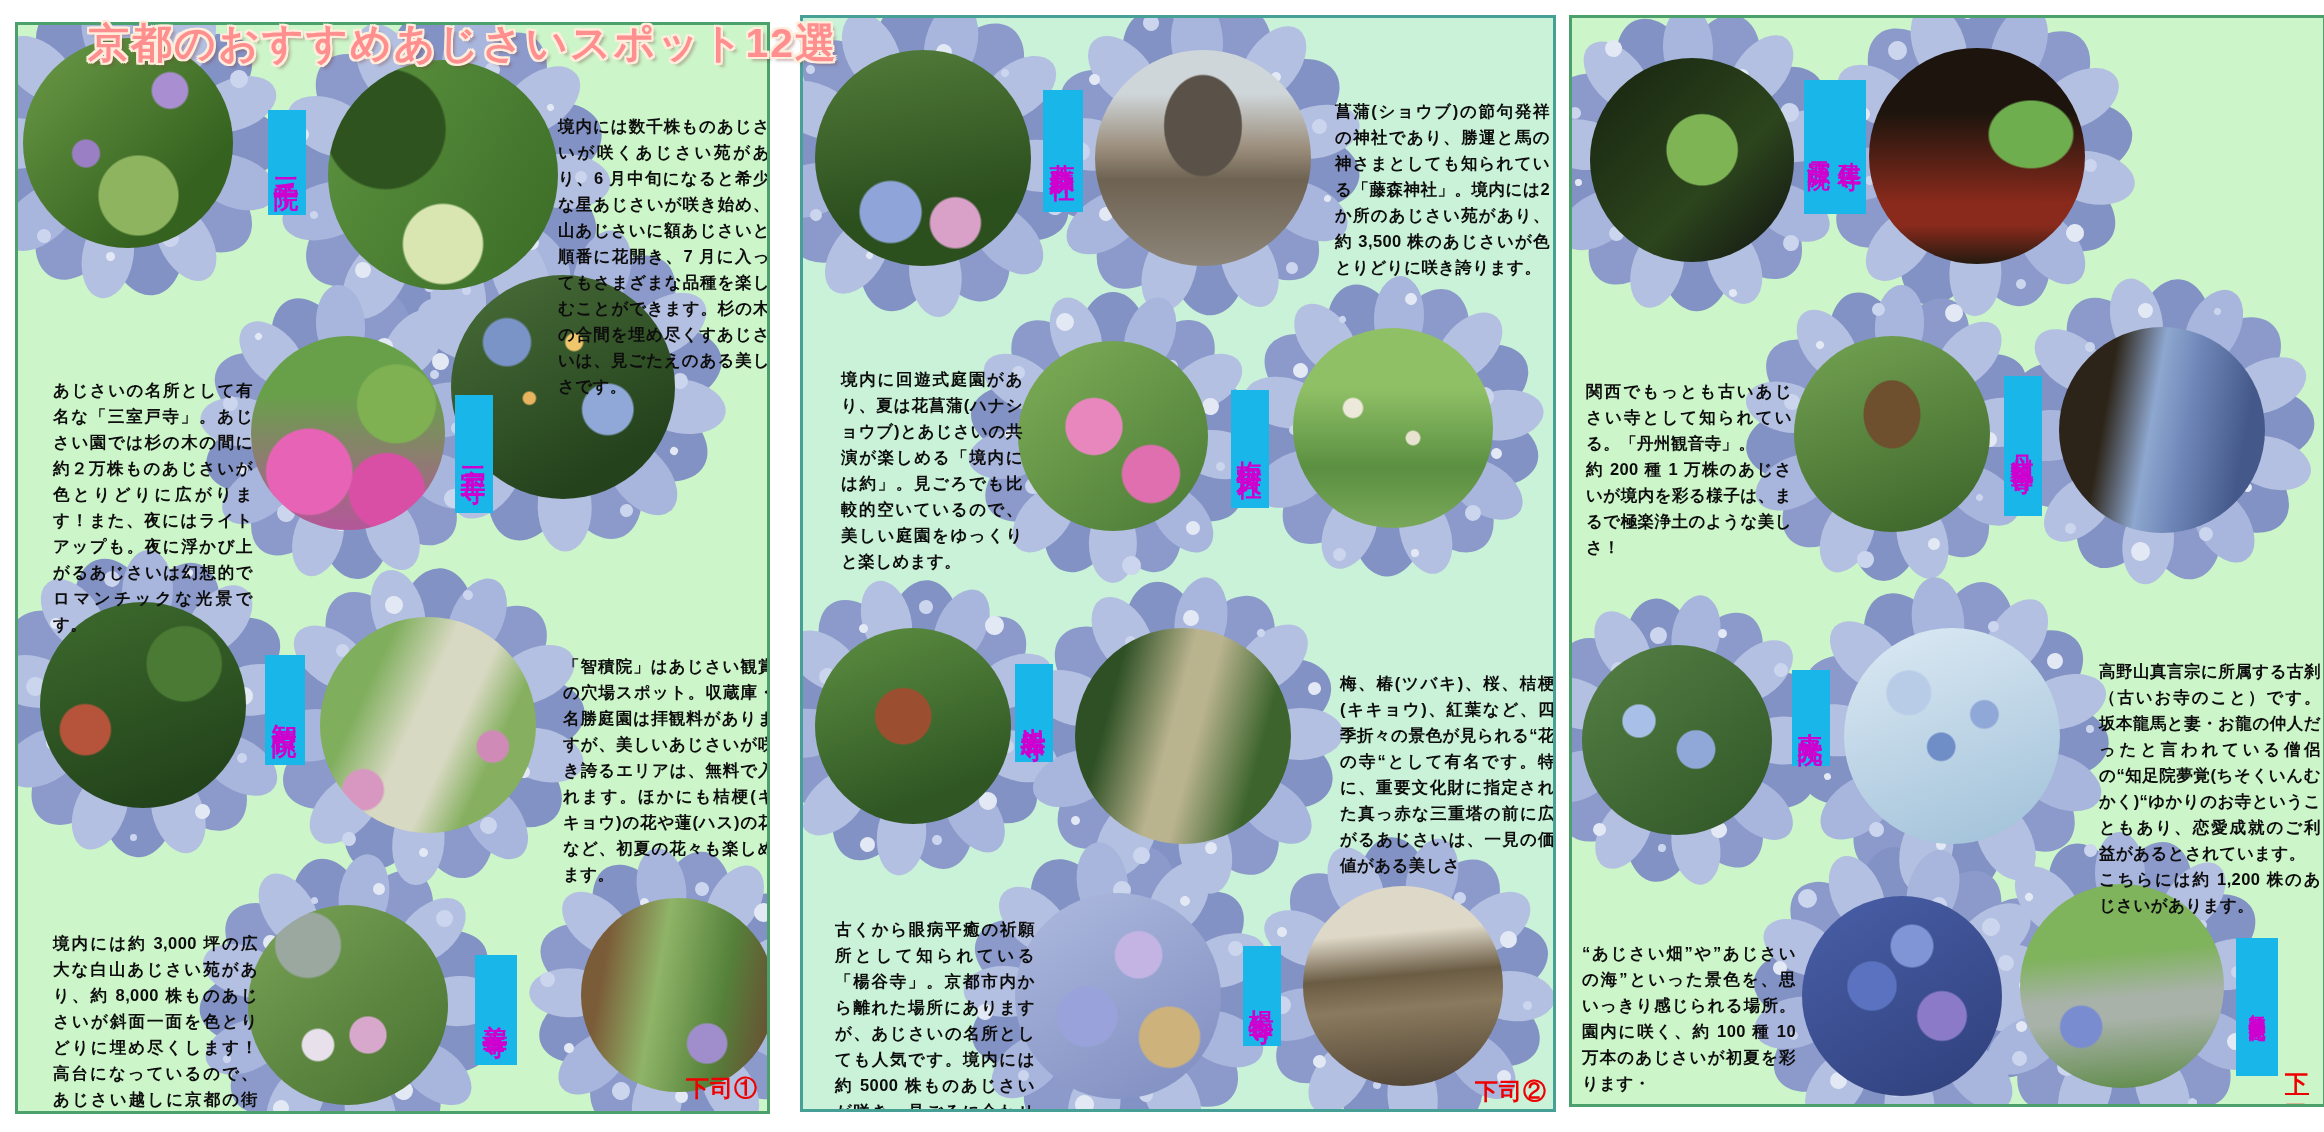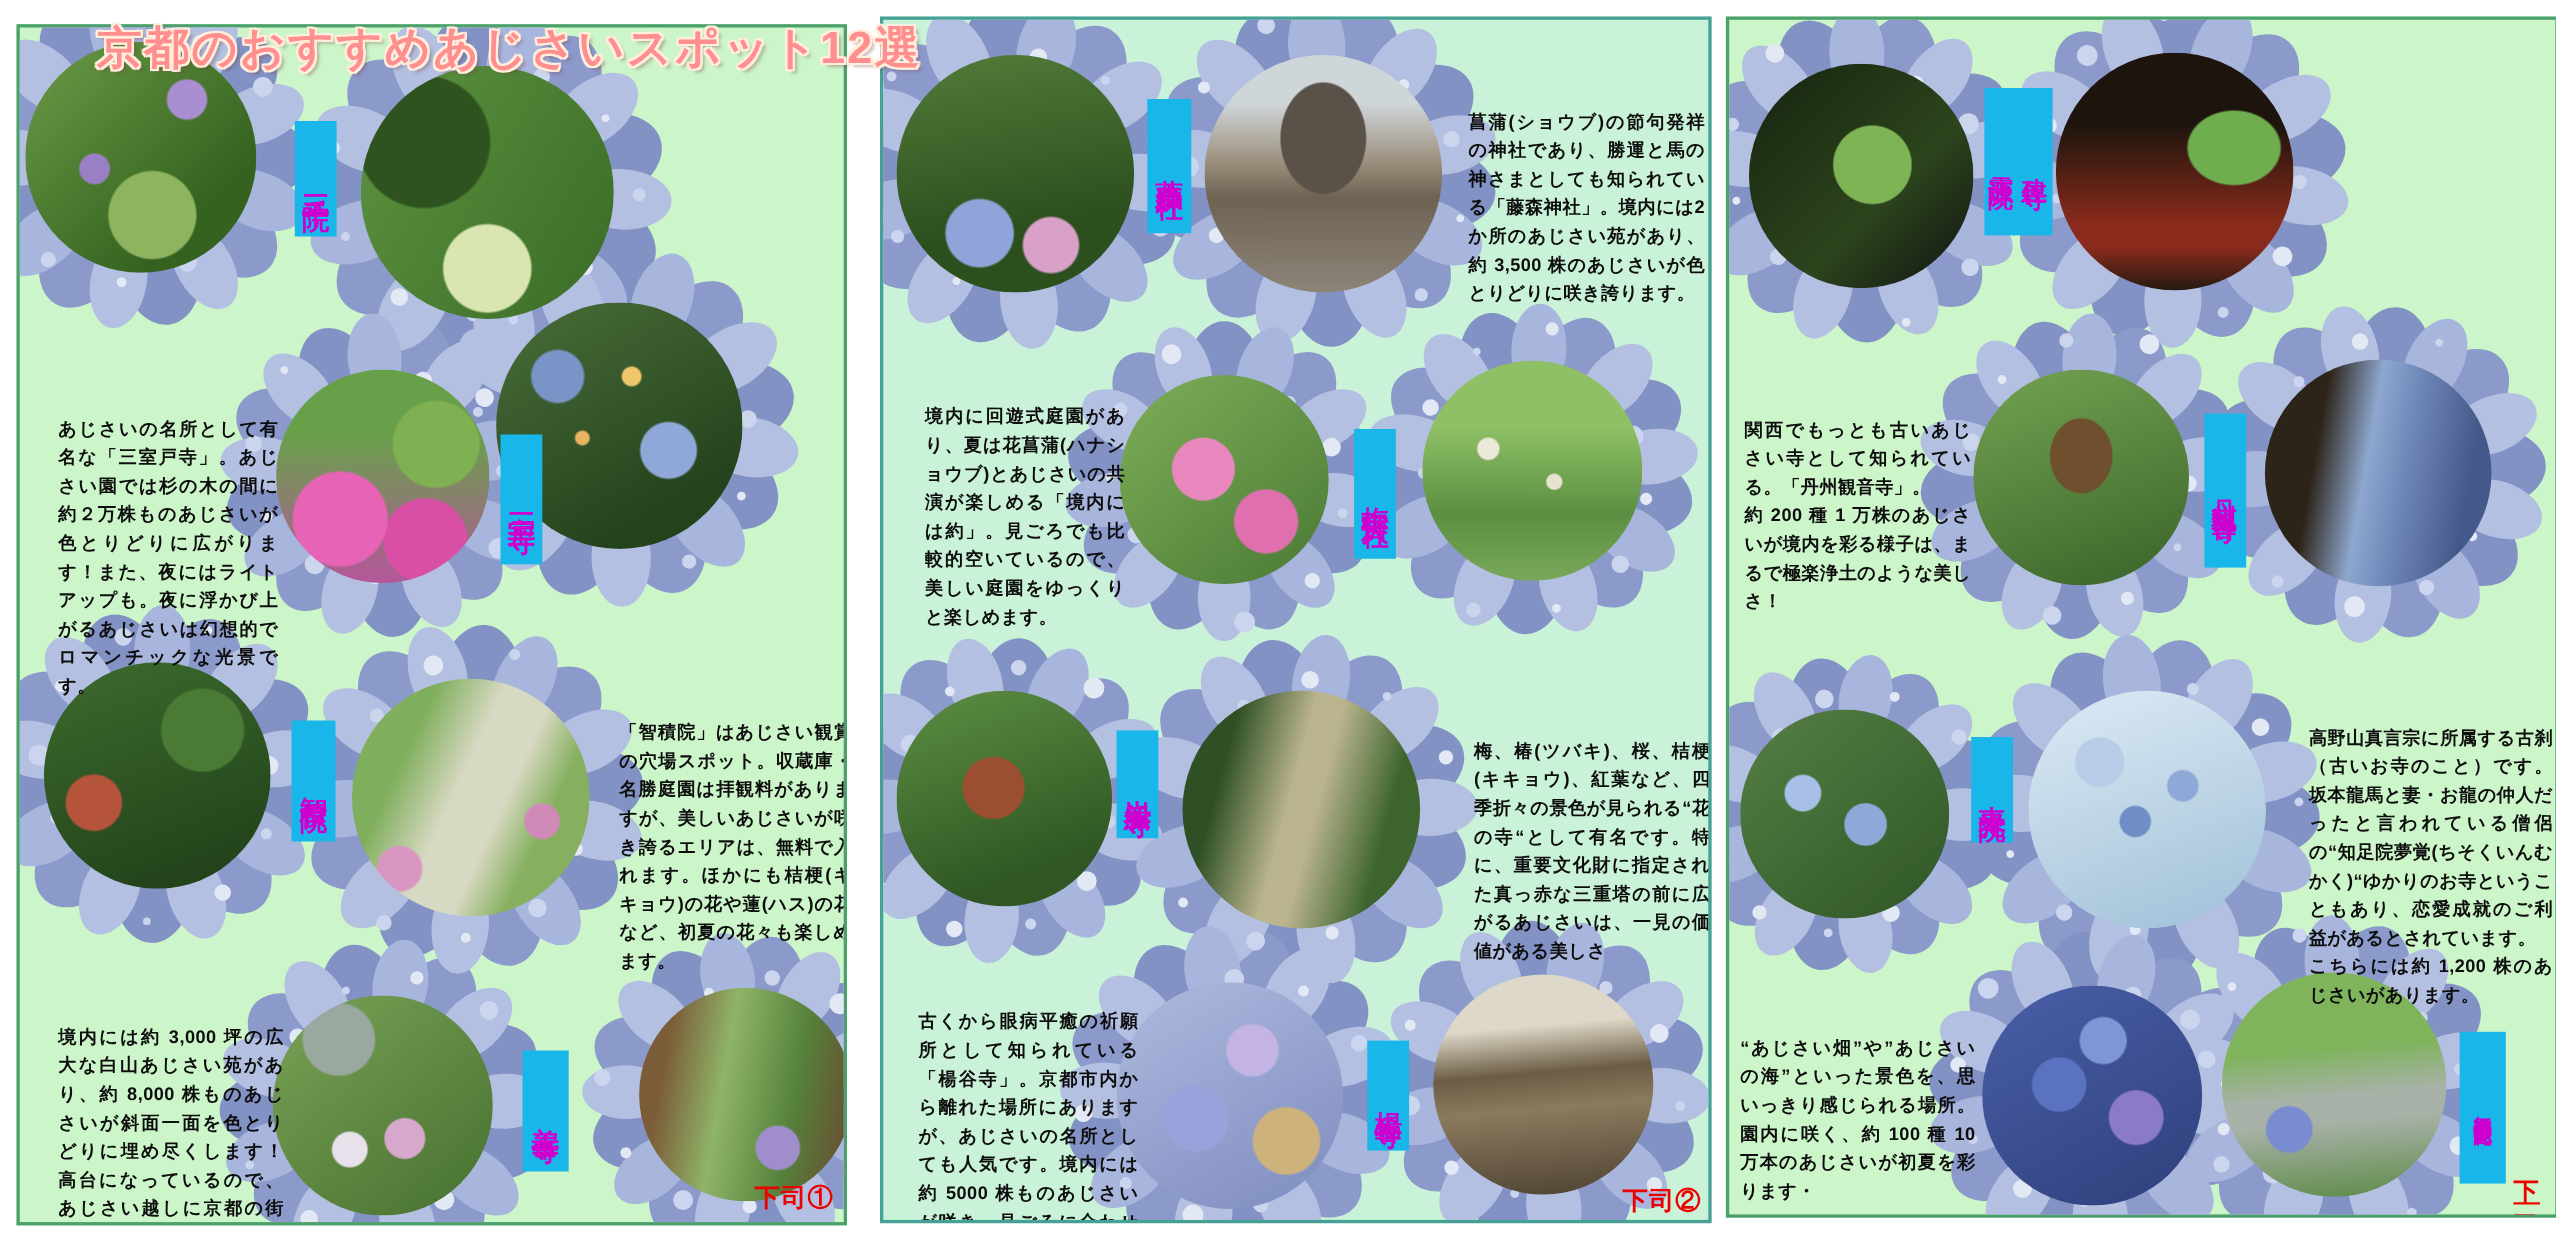--- a/index.html
+++ b/index.html
@@ -119,20 +119,21 @@
         <div class="fdot" style="left: 27.7px; top: 196.5px; width: 8px; height: 8px; background: rgb(204, 213, 238); transform: rotate(253deg); z-index: 3;"></div>
         <div class="fdot" style="left: 13.7px; top: 114.1px; width: 13px; height: 13px; background: rgb(227, 232, 245); transform: rotate(286deg); z-index: 3;"></div>
         <div class="fdot" style="left: 90.7px; top: 81.5px; width: 18px; height: 18px; background: rgb(204, 213, 238); transform: rotate(319deg); z-index: 3;"></div>
         <div class="fdot" style="left: 141.4px; top: 52.4px; width: 10px; height: 10px; background: rgb(227, 232, 245); transform: rotate(352deg); z-index: 3;"></div>
         <div class="fdot" style="left: 202.5px; top: 48.4px; width: 15px; height: 15px; background: rgb(204, 213, 238); transform: rotate(385deg); z-index: 3;"></div>
         <div class="fdot" style="left: 265.4px; top: 90.1px; width: 7px; height: 7px; background: rgb(227, 232, 245); transform: rotate(418deg); z-index: 3;"></div>
         <div class="fdot" style="left: 293.4px; top: 157.4px; width: 12px; height: 12px; background: rgb(204, 213, 238); transform: rotate(451deg); z-index: 3;"></div>
       <div class="ph ph-1b"></div>
     </div>
     <div class="slabel" style="left:250px;top:85px;width:38px;height:105px;">三千院</div>
+    <div class="desc" style="left:540px;top:88px;width:212px;">境内には数千株ものあじさいが咲くあじさい苑があり、6 月中旬になると希少な星あじさいが咲き始め、山あじさいに額あじさいと順番に花開き、7 月に入ってもさまざまな品種を楽しむことができます。杉の木の合間を埋め尽くすあじさいは、見ごたえのある美しさです。</div>
 
     <div class="desc" style="left:35px;top:352px;width:200px;">あじさいの名所として有名な「三室戸寺」。あじさい園では杉の木の間に約２万株ものあじさいが色とりどりに広がります！また、夜にはライトアップも。夜に浮かび上がるあじさいは幻想的でロマンチックな光景です。</div>
     <div class="flower" style="left:187px;top:265px;width:286px;height:286px;">
         <div class="petal" style="left: 191.1px; top: 91.9px; width: 74.4px; height: 120.1px; background: rgb(131, 146, 197); transform: rotate(96deg); z-index: 1;"></div>
         <div class="petal" style="left: 165.4px; top: 144.7px; width: 74.4px; height: 120.1px; background: rgb(139, 154, 203); transform: rotate(136deg); z-index: 1;"></div>
         <div class="petal" style="left: 111.8px; top: 168.5px; width: 74.4px; height: 120.1px; background: rgb(131, 146, 197); transform: rotate(176deg); z-index: 1;"></div>
         <div class="petal" style="left: 55.4px; top: 152.4px; width: 74.4px; height: 120.1px; background: rgb(139, 154, 203); transform: rotate(216deg); z-index: 1;"></div>
         <div class="petal" style="left: 22.6px; top: 103.7px; width: 74.4px; height: 120.1px; background: rgb(131, 146, 197); transform: rotate(256deg); z-index: 1;"></div>
         <div class="petal" style="left: 28.7px; top: 45.3px; width: 74.4px; height: 120.1px; background: rgb(139, 154, 203); transform: rotate(296deg); z-index: 1;"></div>
         <div class="petal" style="left: 70.9px; top: 4.6px; width: 74.4px; height: 120.1px; background: rgb(131, 146, 197); transform: rotate(336deg); z-index: 1;"></div>

